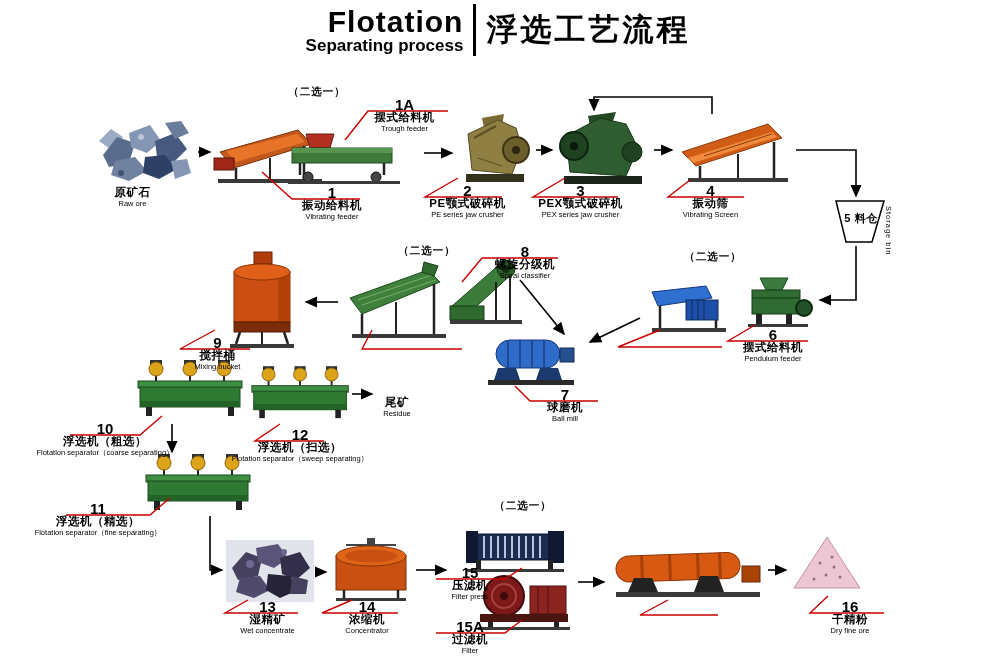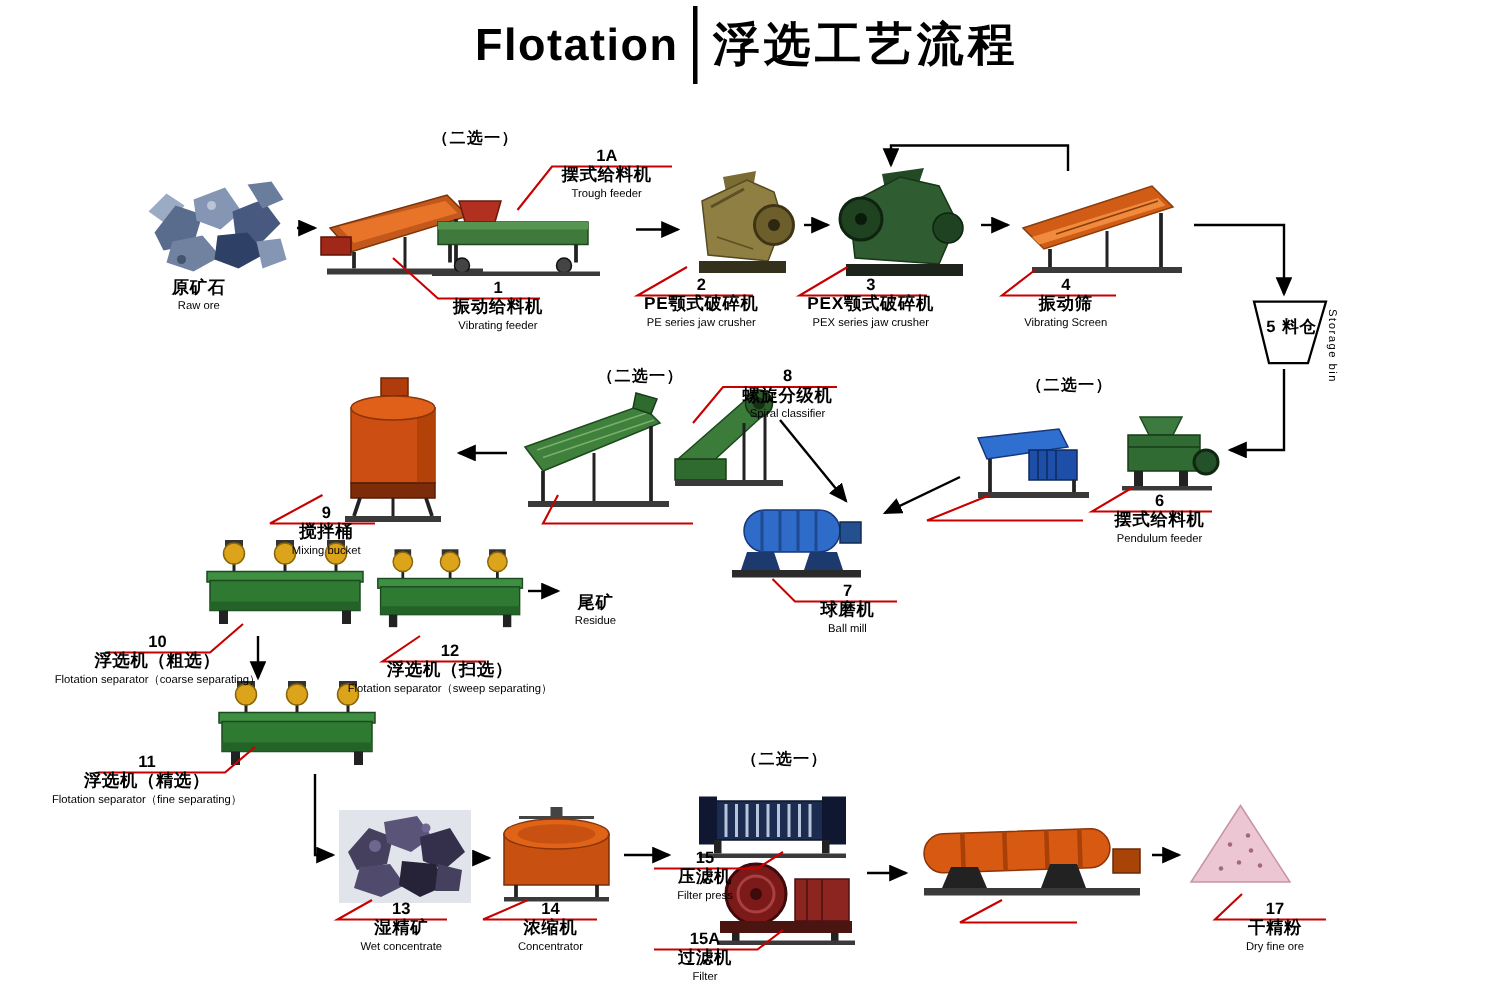--- a/index.html
+++ b/index.html
@@ -2,21 +2,21 @@
 <html><head>
 <meta charset="utf-8">
 <style>
   html,body{margin:0;padding:0;background:#fff;}
   .canvas{position:relative;width:996px;height:669px;background:#fff;overflow:hidden;
           font-family:"Liberation Sans","DejaVu Sans",sans-serif;color:#000;}
   .lines{position:absolute;left:0;top:0;z-index:3;pointer-events:none;}
   .node{position:absolute;z-index:2;}
   .node svg{display:block;width:100%;height:100%;}
   .lbl{position:absolute;z-index:4;text-align:center;}
-  .lbl .num{font-weight:bold;font-size:11px;line-height:13px;min-height:13px;}
+  .lbl .num{font-weight:bold;font-size:15px;line-height:13px;min-height:13px;}
   .lbl .zh{font-weight:bold;font-size:11.5px;line-height:13px;letter-spacing:.5px;white-space:nowrap;}
   .lbl .en{font-size:7.5px;line-height:9px;white-space:nowrap;}
   .lbl-inline .num,.lbl-inline .zh{display:inline;font-size:11px;}
   .en-vert{position:absolute;z-index:4;font-size:7.5px;writing-mode:vertical-rl;letter-spacing:1px;}
   .note{position:absolute;z-index:4;font-size:10.5px;font-weight:bold;letter-spacing:1px;text-align:center;}
   .title-wrap{position:absolute;top:4px;left:0;right:0;display:flex;justify-content:center;align-items:center;gap:10px;z-index:5;}
   .title-en{text-align:right;}
   .t-flot{font-size:30px;font-weight:bold;line-height:31px;letter-spacing:1px;}
   .t-sub{font-size:17px;font-weight:bold;line-height:18px;}
   .t-bar{width:3px;height:52px;background:#000;}
@@ -44,20 +44,21 @@
         <rect x="4" y="41" width="100" height="6" fill="#236327"></rect>
         <rect x="10" y="47" width="6" height="9" fill="#222"></rect>
           <rect x="92" y="47" width="6" height="9" fill="#222"></rect>
       </g>
     </defs>
   </svg>
 
   <div class="title-wrap">
     <div class="title-en">
       <div class="t-flot">Flotation</div>
+      <div class="t-sub">Separating process</div>
     </div>
     <div class="t-bar"></div>
     <div class="t-zh">浮选工艺流程</div>
   </div>
 
   <div class="node" style="left:95px;top:115px;width:100px;height:70px">
     <svg viewBox="0 0 100 70">
       <polygon points="4,26 16,14 28,22 18,36" fill="#9cabc4"></polygon>
         <polygon points="8,40 22,22 40,28 34,48 14,52" fill="#5a6c8e"></polygon>
       <polygon points="34,18 55,10 66,26 52,38 36,32" fill="#8496b4"></polygon>
@@ -483,21 +484,21 @@
   </div>
 
   <div class="lbl" style="left:425px;top:620px;width:90px">
     <div class="num">15A</div>
     <div class="zh">过滤机</div>
     <div class="en">Filter</div>
   </div>
 
 
   <div class="lbl" style="left:800px;top:600px;width:100px">
-    <div class="num">17</div>
+    <div class="num">16</div>
     <div class="zh">干精粉</div>
     <div class="en">Dry fine ore</div>
   </div>
 
   <div class="note" style="left:272px;top:85px;width:90px">（二选一）</div>
   <div class="note" style="left:382px;top:244px;width:90px">（二选一）</div>
   <div class="note" style="left:668px;top:250px;width:90px">（二选一）</div>
   <div class="note" style="left:478px;top:499px;width:90px">（二选一）</div>
 
 </div>

